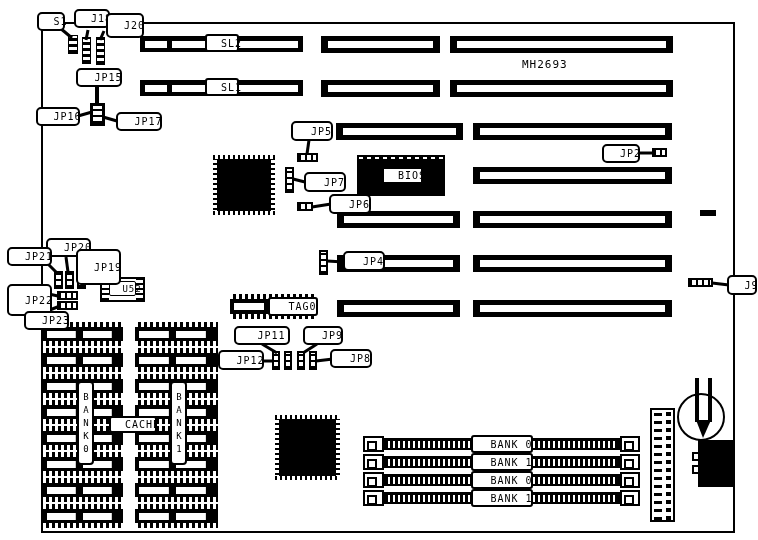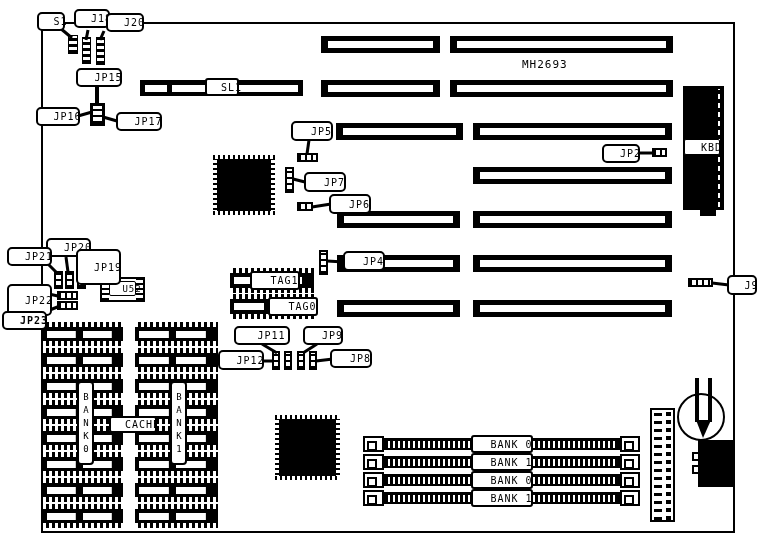--- a/index.html
+++ b/index.html
@@ -60,20 +60,25 @@
 </style>
 </head>
 <body>
 
 <div id="stage">
 
   <div class="abs" style="left:41px;top:22px;width:694px;height:511px;border:2px solid #000;box-sizing:border-box;"></div>
 
   <div class="abs" style="left:522px;top:58px;font-size:11px;letter-spacing:1px;">MH2693</div>
 
+  <div class="slotL" style="left:140px;top:36px;width:163px;">
+    <div class="seg" style="left:5px;width:22px;"></div>
+    <div class="seg" style="left:32px;width:126px;"></div>
+    <div class="co" style="left:65px;top:-2px;width:34px;height:18px;border-radius:3px;">SL2</div>
+  </div>
   <div class="slot" style="left:321px;top:36px;width:119px;"></div>
   <div class="slot" style="left:450px;top:36px;width:223px;"></div>
 
   <div class="slotL" style="left:140px;top:80px;width:163px;">
     <div class="seg" style="left:5px;width:22px;"></div>
     <div class="seg" style="left:32px;width:126px;"></div>
     <div class="co" style="left:65px;top:-2px;width:34px;height:18px;border-radius:3px;">SL1</div>
   </div>
   <div class="slot" style="left:321px;top:80px;width:119px;"></div>
   <div class="slot" style="left:450px;top:80px;width:223px;"></div>
@@ -89,24 +94,25 @@
   <div class="slot" style="left:337px;top:255px;width:123px;"></div>
   <div class="slot" style="left:473px;top:255px;width:199px;"></div>
 
   <div class="slot" style="left:337px;top:300px;width:123px;"></div>
   <div class="slot" style="left:473px;top:300px;width:199px;"></div>
 
 
   <div class="qfp" style="left:213px;top:155px;width:62px;height:60px;"></div>
   <div class="qfp" style="left:275px;top:415px;width:65px;height:65px;"></div>
 
-
-  <div class="kbd" style="left:683px;top:86px;width:41px;height:124px;">
-    <div class="co" style="left:1px;top:53px;width:36px;height:16px;border-radius:2px;border-width:1px;">KBD</div>
-  </div>
+  <div class="abs" style="left:357px;top:155px;width:88px;height:41px;background:#000;">
+    <div class="abs" style="left:2px;right:2px;top:2px;height:2px;background:repeating-linear-gradient(90deg,#fff 0 4px,rgba(0,0,0,0) 4px 8px);"></div>
+    <div class="co" style="left:25px;top:12px;width:41px;height:17px;border-radius:2px;">BIOS</div>
+  </div>
+
   <div class="abs" style="left:700px;top:210px;width:16px;height:6px;background:#000;"></div>
 
   <div class="cv" style="left:68px;top:35px;width:10px;height:19px;"></div>
   <div class="cv" style="left:82px;top:37px;width:9px;height:27px;"></div>
   <div class="cv" style="left:96px;top:37px;width:9px;height:28px;"></div>
   <div class="jv" style="left:90px;top:103px;width:15px;height:23px;border-width:3px;"></div>
 
   <div class="jh" style="left:297px;top:153px;width:21px;height:9px;"></div>
   <div class="jv" style="left:285px;top:167px;width:9px;height:26px;"></div>
   <div class="jh" style="left:297px;top:202px;width:16px;height:9px;"></div>
@@ -119,23 +125,20 @@
   <div class="jv" style="left:77px;top:271px;width:9px;height:18px;"></div>
   <div class="jh" style="left:57px;top:291px;width:21px;height:9px;"></div>
   <div class="jh" style="left:57px;top:301px;width:21px;height:9px;"></div>
 
   <div class="abs" style="left:100px;top:277px;width:45px;height:25px;border:2px solid #000;box-sizing:border-box;background:
        repeating-linear-gradient(0deg,#000 0 2px,#fff 2px 5px) 0 0 / 7px 100% no-repeat,
        repeating-linear-gradient(0deg,#000 0 2px,#fff 2px 5px) 100% 0 / 7px 100% no-repeat,#fff;">
     <div class="co" style="left:7px;top:2px;width:27px;height:15px;border-width:1px;border-radius:2px;font-size:9px;">U52</div>
   </div>
 
-  <div class="dip" style="left:230px;top:268px;width:84px;height:25px;">
-    <div class="co" style="left:20px;top:3px;width:50px;height:19px;border-radius:3px;">TAG1</div>
-  </div>
   <div class="dip" style="left:230px;top:294px;width:84px;height:25px;">
     <div class="co" style="left:38px;top:3px;width:50px;height:19px;border-radius:3px;">TAG0</div>
   </div>
 
   <div class="jv" style="left:272px;top:351px;width:8px;height:19px;"></div>
   <div class="jv" style="left:284px;top:351px;width:8px;height:19px;"></div>
   <div class="jv" style="left:297px;top:351px;width:8px;height:19px;"></div>
   <div class="jv" style="left:309px;top:351px;width:8px;height:19px;"></div>
 
   <div class="dip" style="left:43px;top:322px;width:80px;height:24px;"></div>
@@ -213,33 +216,33 @@
     </g>
     <g fill="#000">
       <rect x="695" y="378" width="4" height="44"></rect>
       <rect x="708" y="378" width="4" height="44"></rect>
       <polygon points="696,420 711,420 703,438"></polygon>
     </g>
   </svg>
 
   <div class="co" style="left:37px;top:12px;width:28px;height:19px;">S1</div>
   <div class="co" style="left:74px;top:9px;width:36px;height:19px;">J18</div>
-  <div class="co" style="left:106px;top:13px;width:38px;height:19px;">J20</div>
+  <div class="co" style="left:106px;top:13px;width:38px;height:25px;">J20</div>
   <div class="co" style="left:76px;top:68px;width:46px;height:19px;">JP15</div>
   <div class="co" style="left:36px;top:107px;width:44px;height:19px;">JP16</div>
   <div class="co" style="left:116px;top:112px;width:46px;height:19px;">JP17</div>
   <div class="co" style="left:291px;top:121px;width:42px;height:20px;">JP5</div>
   <div class="co" style="left:602px;top:144px;width:38px;height:19px;">JP2</div>
   <div class="co" style="left:304px;top:172px;width:42px;height:20px;">JP7</div>
   <div class="co" style="left:329px;top:194px;width:42px;height:20px;">JP6</div>
   <div class="co" style="left:343px;top:251px;width:42px;height:20px;">JP4</div>
   <div class="co" style="left:727px;top:275px;width:30px;height:20px;">J9</div>
   <div class="co" style="left:46px;top:238px;width:45px;height:19px;">JP20</div>
   <div class="co" style="left:7px;top:247px;width:45px;height:19px;">JP21</div>
   <div class="co" style="left:76px;top:249px;width:45px;height:36px;">JP19</div>
   <div class="co" style="left:7px;top:284px;width:45px;height:32px;">JP22</div>
-  <div class="co" style="left:2px;top:311px;width:45px;height:19px;font-weight:bold;">JP23</div>
+  <div class="co" style="left:24px;top:311px;width:45px;height:19px;">JP23</div>
   <div class="co" style="left:234px;top:326px;width:56px;height:19px;">JP11</div>
   <div class="co" style="left:303px;top:326px;width:40px;height:19px;">JP9</div>
   <div class="co" style="left:218px;top:350px;width:46px;height:20px;">JP12</div>
   <div class="co" style="left:330px;top:349px;width:42px;height:19px;">JP8</div>
 
 </div>
 
 </body></html>

